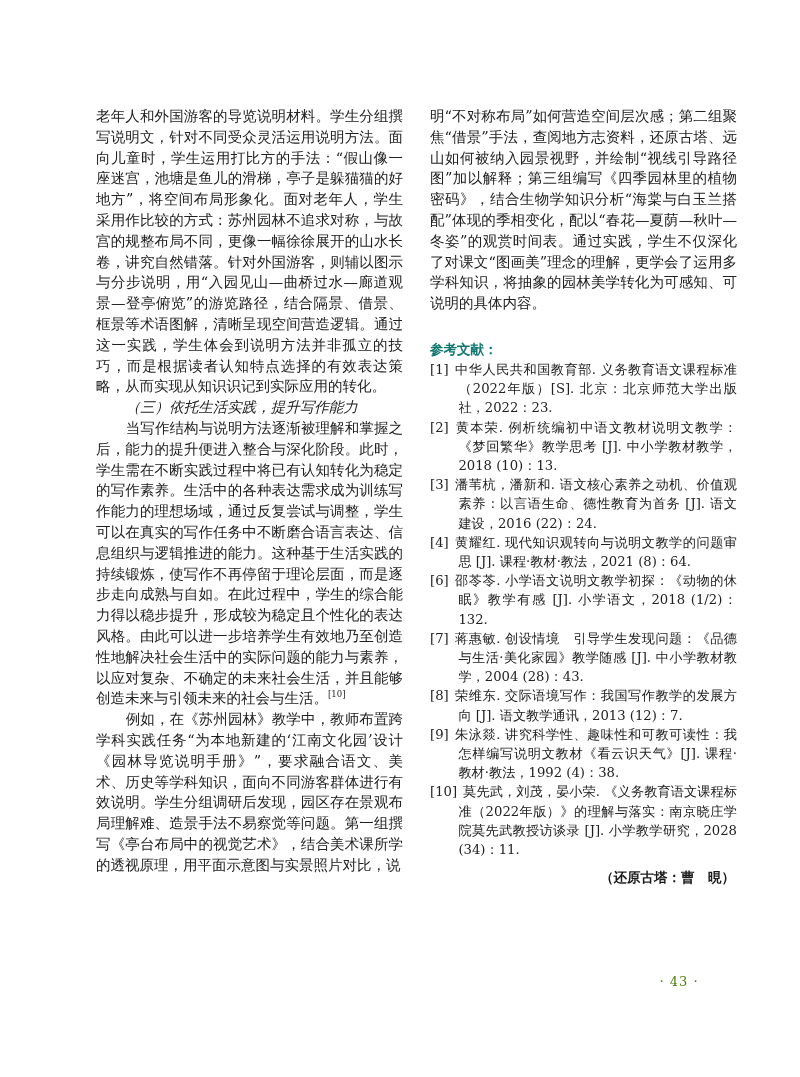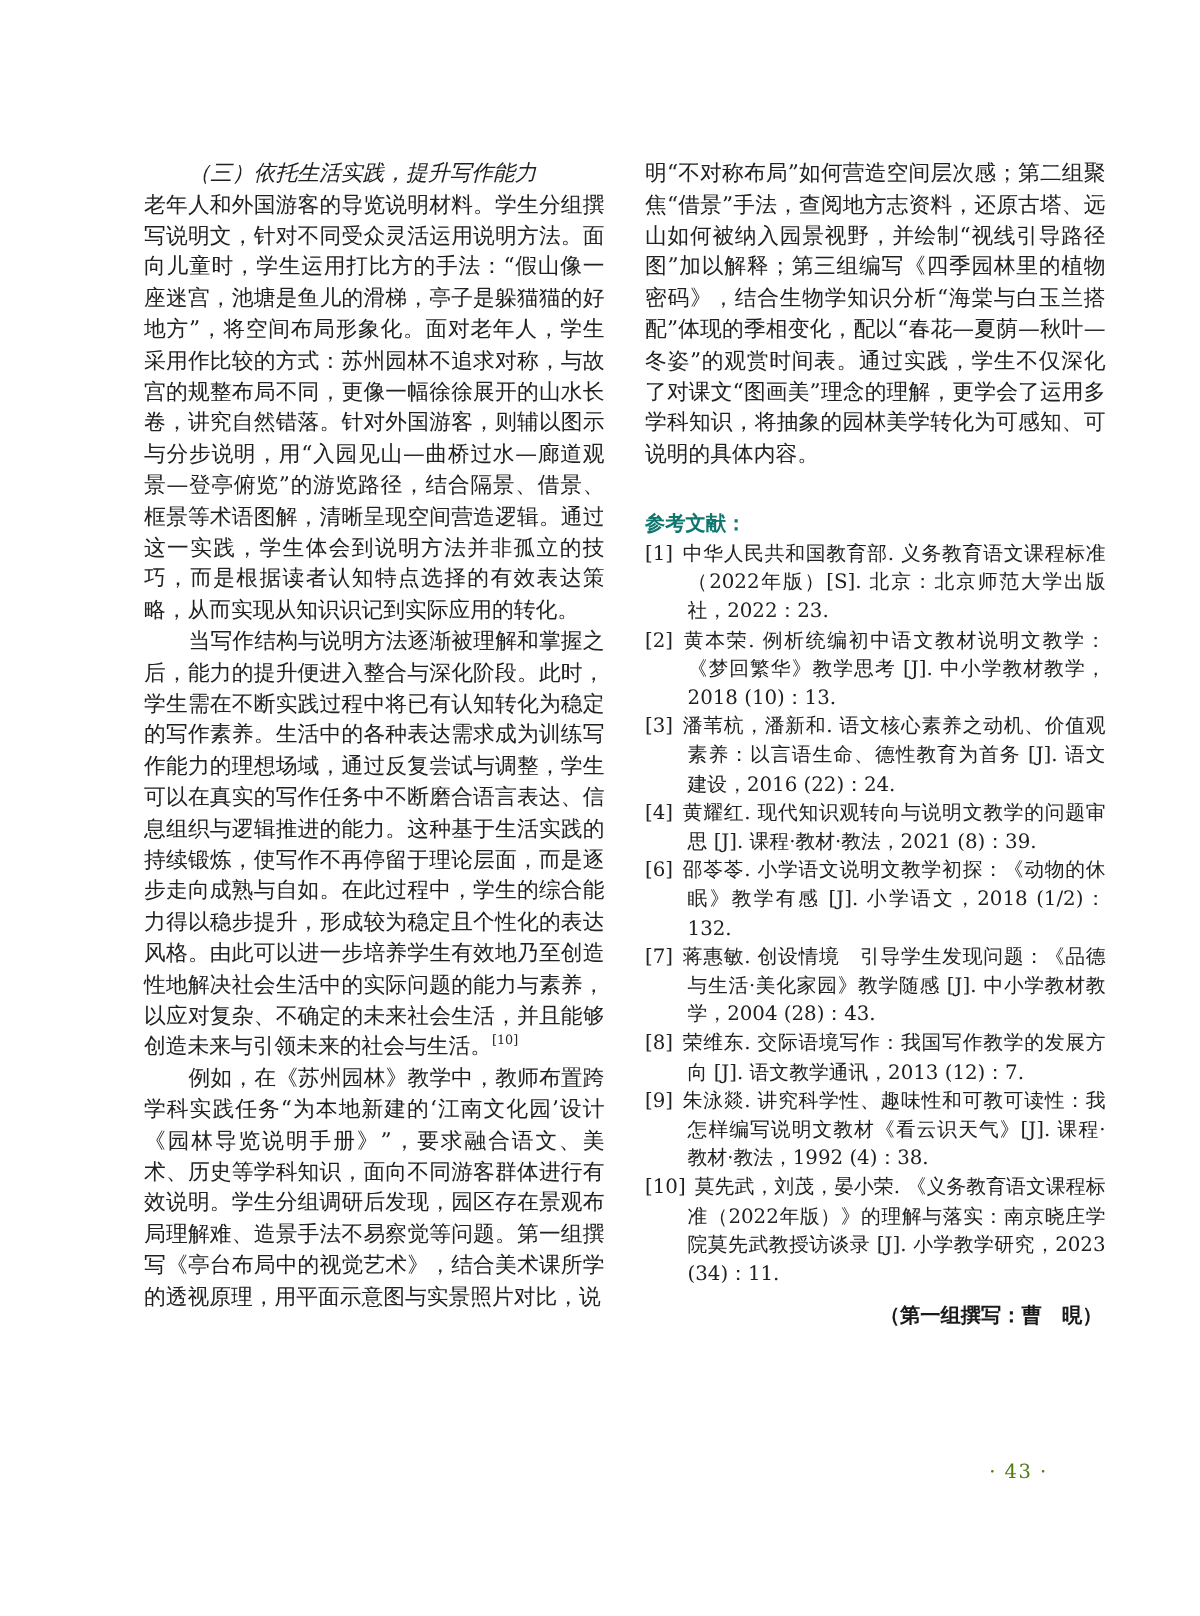--- a/index.html
+++ b/index.html
@@ -70,41 +70,41 @@
     color: #4d7c0f;
     letter-spacing: 1px;
   }
 </style>
 </head>
 <body>
 
 <div class="page">
 
   <div class="column col-left">
+    <p class="para">老年人和外国游客的导览说明材料。学生分组撰写说明文，针对不同受众灵活运用说明方法。面向儿童时，学生运用打比方的手法：“假山像一座迷宫，池塘是鱼儿的滑梯，亭子是躲猫猫的好地方”，将空间布局形象化。面对老年人，学生采用作比较的方式：苏州园林不追求对称，与故宫的规整布局不同，更像一幅徐徐展开的山水长卷，讲究自然错落。针对外国游客，则辅以图示与分步说明，用“入园见山—曲桥过水—廊道观景—登亭俯览”的游览路径，结合隔景、借景、框景等术语图解，清晰呈现空间营造逻辑。通过这一实践，学生体会到说明方法并非孤立的技巧，而是根据读者认知特点选择的有效表达策略，从而实现从知识识记到实际应用的转化。</p>
     <p class="para heading-l3">（三）依托生活实践，提升写作能力</p>
-    <p class="para">老年人和外国游客的导览说明材料。学生分组撰写说明文，针对不同受众灵活运用说明方法。面向儿童时，学生运用打比方的手法：“假山像一座迷宫，池塘是鱼儿的滑梯，亭子是躲猫猫的好地方”，将空间布局形象化。面对老年人，学生采用作比较的方式：苏州园林不追求对称，与故宫的规整布局不同，更像一幅徐徐展开的山水长卷，讲究自然错落。针对外国游客，则辅以图示与分步说明，用“入园见山—曲桥过水—廊道观景—登亭俯览”的游览路径，结合隔景、借景、框景等术语图解，清晰呈现空间营造逻辑。通过这一实践，学生体会到说明方法并非孤立的技巧，而是根据读者认知特点选择的有效表达策略，从而实现从知识识记到实际应用的转化。</p>
     <p class="para indent"><span>当写作结构与说明方法逐渐被理解和掌握之后，能力的提升便进入整合与深化阶段。此时，学生需在不断实践过程中将已有认知转化为稳定的写作素养。生活中的各种表达需求成为训练写作能力的理想场域，通过反复尝试与调整，学生可以在真实的写作任务中不断磨合语言表达、信息组织与逻辑推进的能力。这种基于生活实践的持续锻炼，使写作不再停留于理论层面，而是逐步走向成熟与自如。在此过程中，学生的综合能力得以稳步提升，形成较为稳定且个性化的表达风格。由此可以进一步培养学生有效地乃至创造性地解决社会生活中的实际问题的能力与素养，以应对复杂、不确定的未来社会生活，并且能够创造未来与引领未来的社会与生活。</span><sup class="cite">[10]</sup></p>
     <p class="para indent">例如，在《苏州园林》教学中，教师布置跨学科实践任务“为本地新建的‘江南文化园’设计《园林导览说明手册》”，要求融合语文、美术、历史等学科知识，面向不同游客群体进行有效说明。学生分组调研后发现，园区存在景观布局理解难、造景手法不易察觉等问题。第一组撰写《亭台布局中的视觉艺术》，结合美术课所学的透视原理，用平面示意图与实景照片对比，说</p>
   </div>
 
   <div class="column col-right">
     <p class="para">明“不对称布局”如何营造空间层次感；第二组聚焦“借景”手法，查阅地方志资料，还原古塔、远山如何被纳入园景视野，并绘制“视线引导路径图”加以解释；第三组编写《四季园林里的植物密码》，结合生物学知识分析“海棠与白玉兰搭配”体现的季相变化，配以“春花—夏荫—秋叶—冬姿”的观赏时间表。通过实践，学生不仅深化了对课文“图画美”理念的理解，更学会了运用多学科知识，将抽象的园林美学转化为可感知、可说明的具体内容。</p>
 
     <h3 class="refs-heading">参考文献：</h3>
 
     <div class="refs">
       <div class="ref"><span class="ref-marker">[1]</span><span class="ref-text">中华人民共和国教育部. 义务教育语文课程标准（2022年版）[S]. 北京：北京师范大学出版社，2022：23.</span></div>
       <div class="ref"><span class="ref-marker">[2]</span><span class="ref-text">黄本荣. 例析统编初中语文教材说明文教学：《梦回繁华》教学思考 [J]. 中小学教材教学，2018 (10)：13.</span></div>
       <div class="ref"><span class="ref-marker">[3]</span><span class="ref-text">潘苇杭，潘新和. 语文核心素养之动机、价值观素养：以言语生命、德性教育为首务 [J]. 语文建设，2016 (22)：24.</span></div>
-      <div class="ref"><span class="ref-marker">[4]</span><span class="ref-text">黄耀红. 现代知识观转向与说明文教学的问题审思 [J]. 课程·教材·教法，2021 (8)：39.</span></div>
+      <div class="ref"><span class="ref-marker">[4]</span><span class="ref-text">黄耀红. 现代知识观转向与说明文教学的问题审思 [J]. 课程·教材·教法，2021 (8)：64.</span></div>
       <div class="ref"><span class="ref-marker">[6]</span><span class="ref-text">邵苓苓. 小学语文说明文教学初探：《动物的休眠》教学有感 [J]. 小学语文，2018 (1/2)：132.</span></div>
       <div class="ref"><span class="ref-marker">[7]</span><span class="ref-text">蒋惠敏. 创设情境　引导学生发现问题：《品德与生活·美化家园》教学随感 [J]. 中小学教材教学，2004 (28)：43.</span></div>
       <div class="ref"><span class="ref-marker">[8]</span><span class="ref-text">荣维东. 交际语境写作：我国写作教学的发展方向 [J]. 语文教学通讯，2013 (12)：7.</span></div>
       <div class="ref"><span class="ref-marker">[9]</span><span class="ref-text">朱泳燚. 讲究科学性、趣味性和可教可读性：我怎样编写说明文教材《看云识天气》[J]. 课程·教材·教法，1992 (4)：38.</span></div>
-      <div class="ref"><span class="ref-marker">[10]</span><span class="ref-text">莫先武，刘茂，晏小荣. 《义务教育语文课程标准（2022年版）》的理解与落实：南京晓庄学院莫先武教授访谈录 [J]. 小学教学研究，2023 (34)：11.</span></div>
+      <div class="ref"><span class="ref-marker">[10]</span><span class="ref-text">莫先武，刘茂，晏小荣. 《义务教育语文课程标准（2022年版）》的理解与落实：南京晓庄学院莫先武教授访谈录 [J]. 小学教学研究，2028 (34)：11.</span></div>
     </div>
 
-    <p class="editor">（第一组撰写：曹　晛）</p>
+    <p class="editor">（还原古塔：曹　晛）</p>
   </div>
 
   <div class="page-number">· 43 ·</div>
 
 </div>
 
 </body></html>

